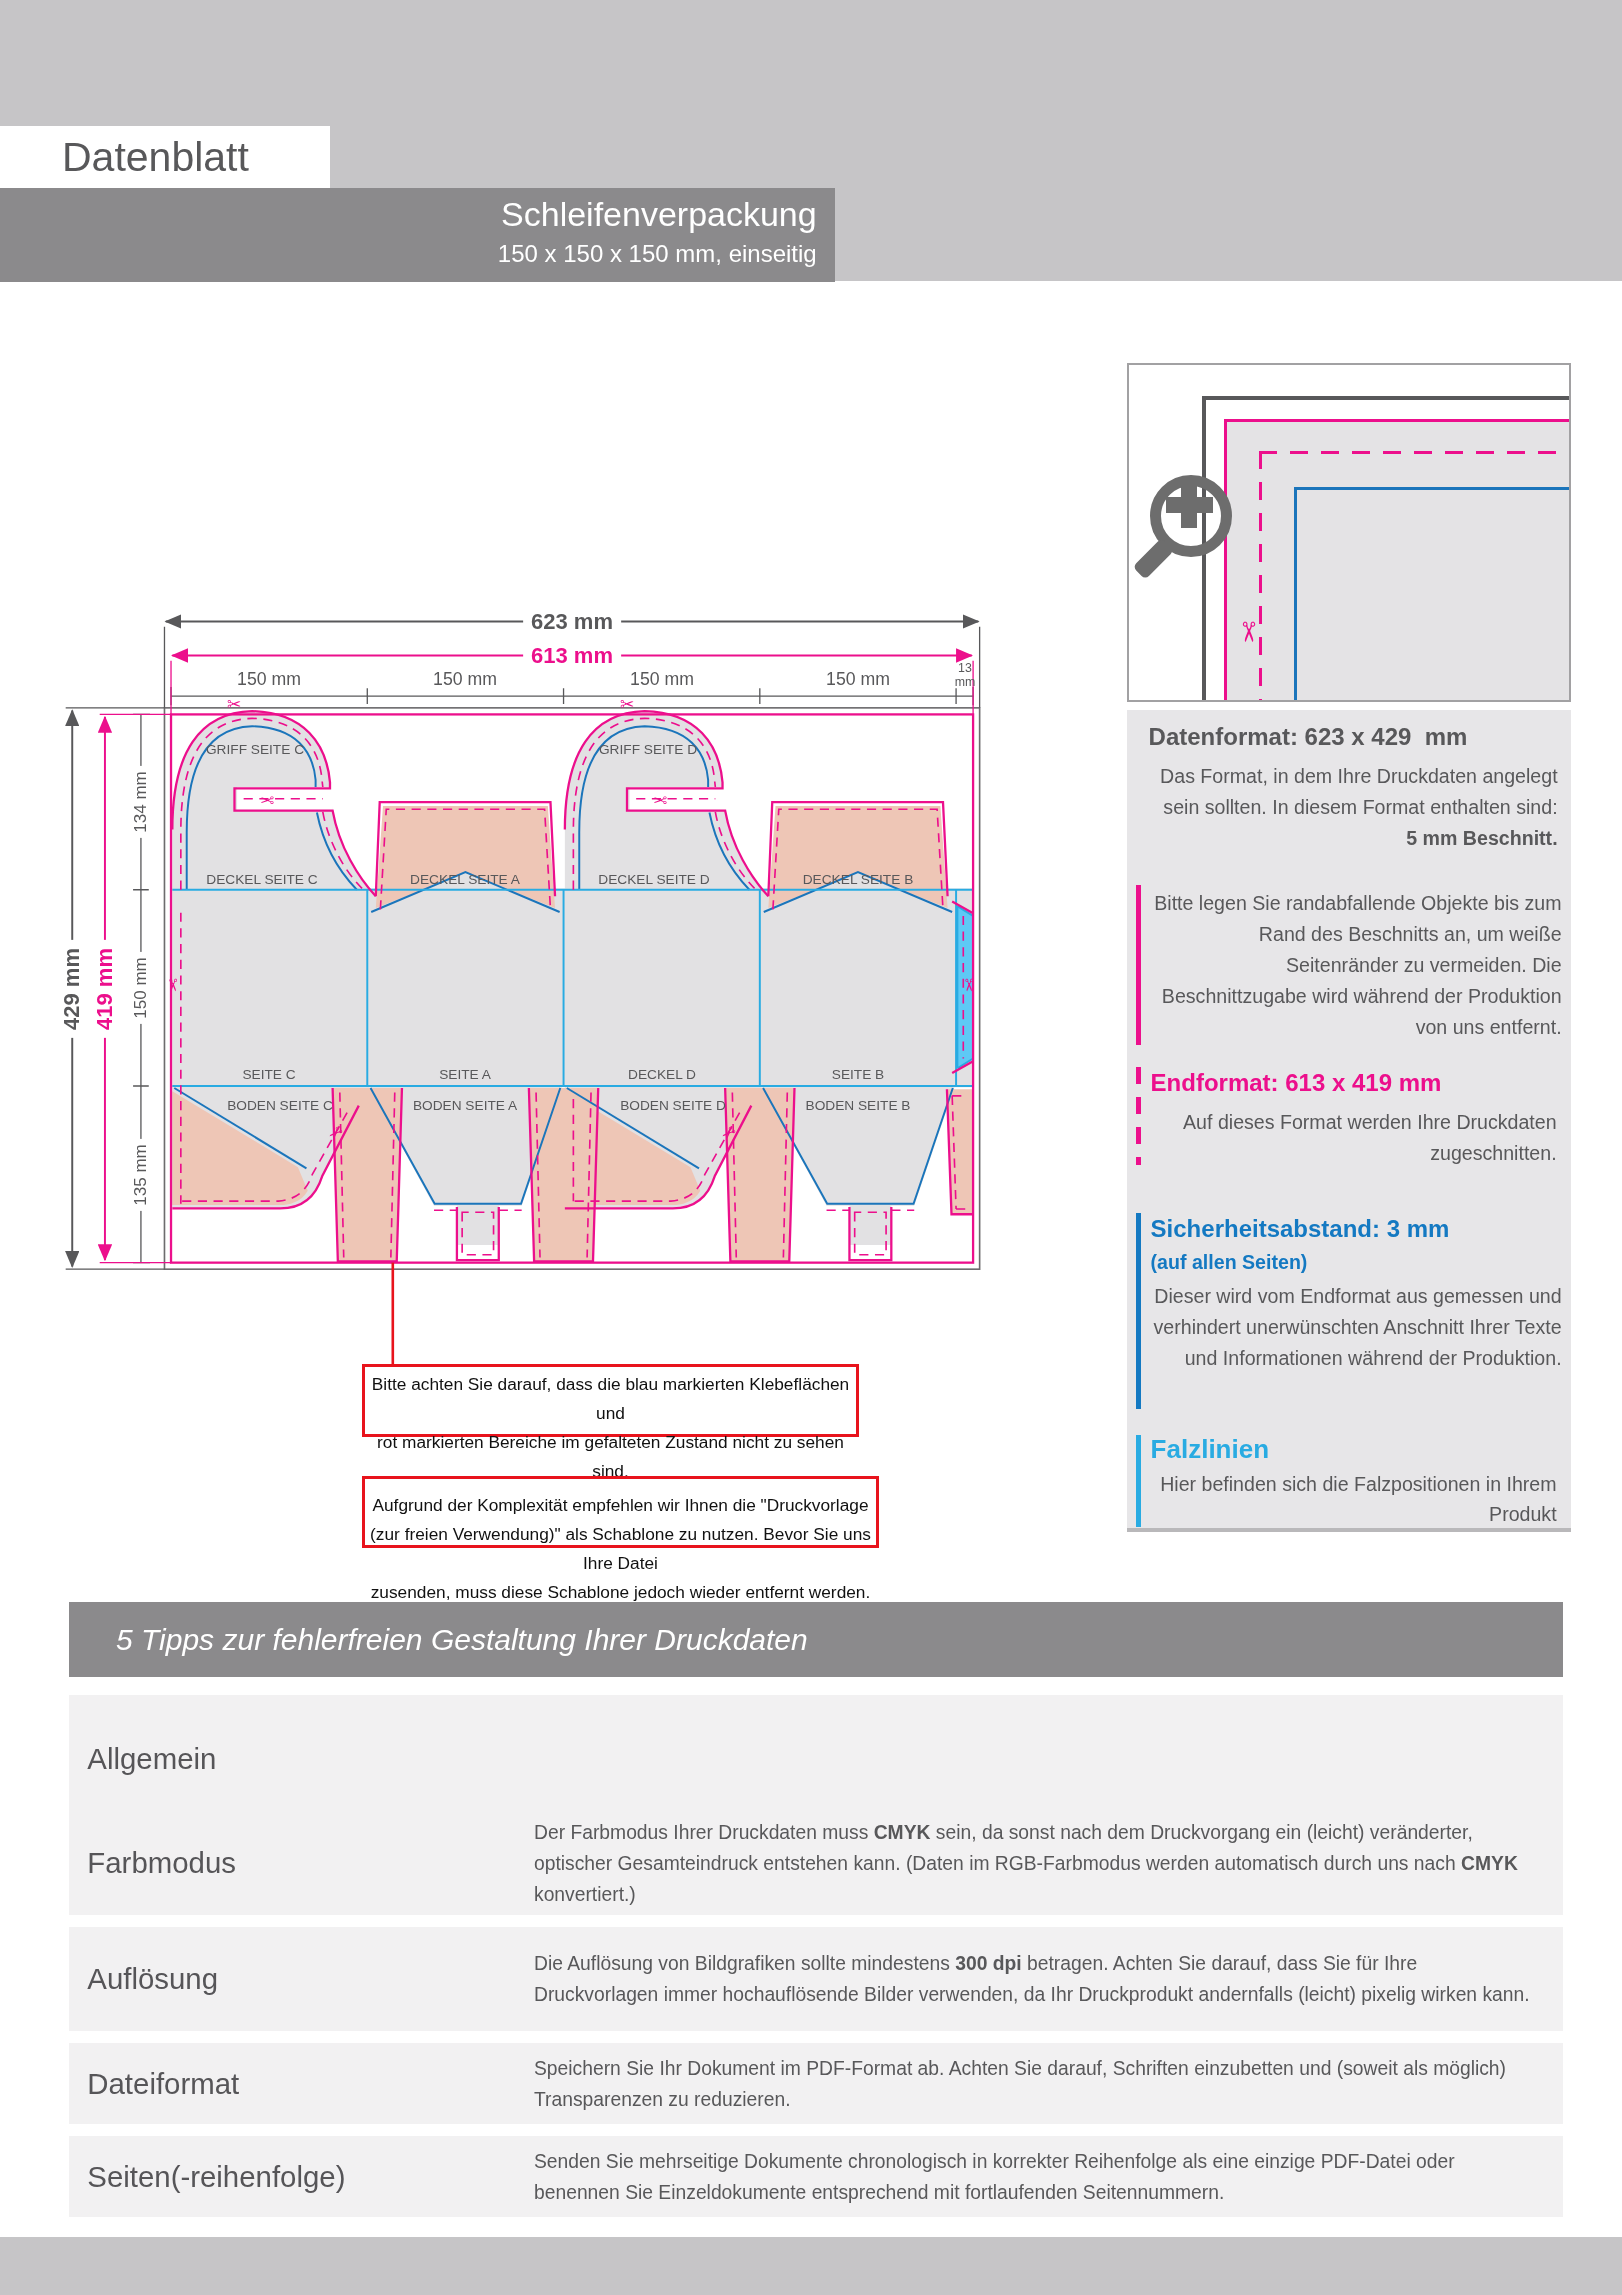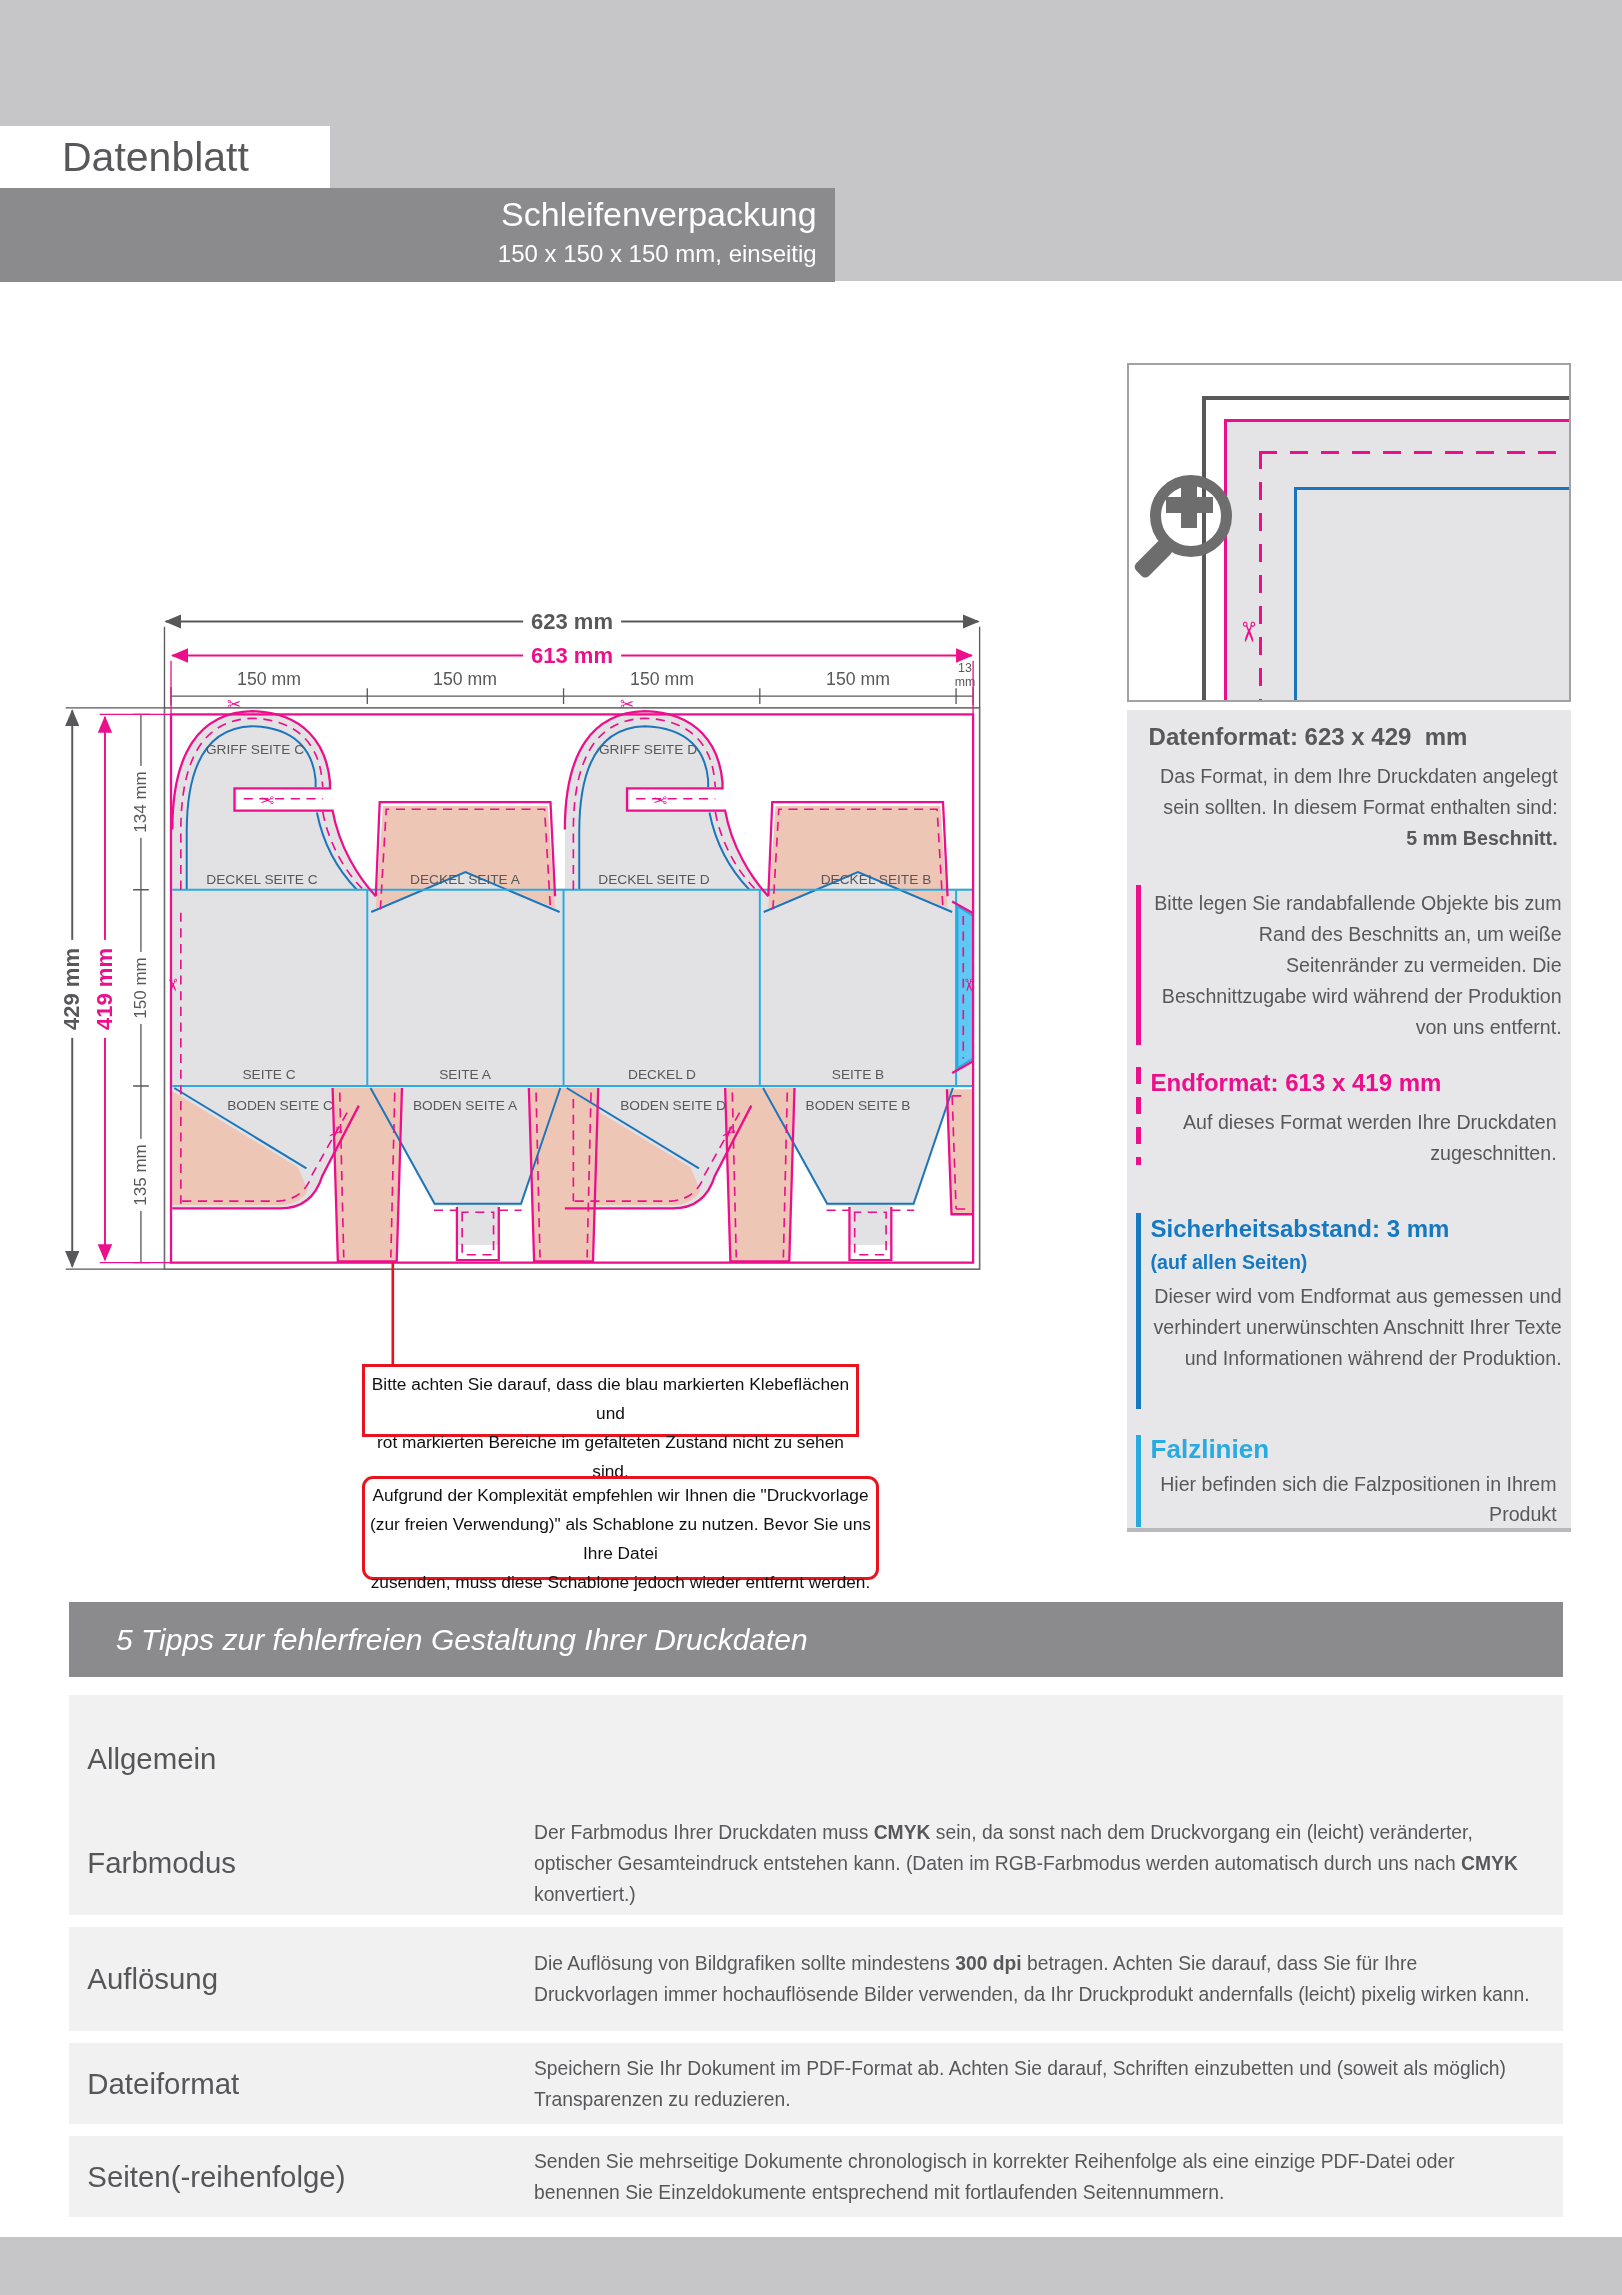--- a/index.html
+++ b/index.html
@@ -216,21 +216,21 @@
   <span class="abs dimlab mag rot" style="left:105px;top:989px;">419 mm</span>
   <span class="abs dimside rot" style="left:141px;top:802px;">134 mm</span>
   <span class="abs dimside rot" style="left:141px;top:988px;">150 mm</span>
   <span class="abs dimside rot" style="left:141px;top:1175px;">135 mm</span>
 
   <span class="abs plabel" style="left:255px;top:749px;">GRIFF SEITE C</span>
   <span class="abs plabel" style="left:648px;top:749px;">GRIFF SEITE D</span>
   <span class="abs plabel" style="left:262px;top:879px;">DECKEL SEITE C</span>
   <span class="abs plabel" style="left:465px;top:879px;">DECKEL SEITE A</span>
   <span class="abs plabel" style="left:654px;top:879px;">DECKEL SEITE D</span>
-  <span class="abs plabel" style="left:858px;top:879px;margin-left:18px;">DECKEL SEITE B</span>
+  <span class="abs plabel" style="left:858px;top:879px;">DECKEL SEITE B</span>
   <span class="abs plabel" style="left:269px;top:1074px;">SEITE C</span>
   <span class="abs plabel" style="left:465px;top:1074px;">SEITE A</span>
   <span class="abs plabel" style="left:662px;top:1074px;">DECKEL D</span>
   <span class="abs plabel" style="left:858px;top:1074px;">SEITE B</span>
   <span class="abs plabel" style="left:280px;top:1105px;">BODEN SEITE C</span>
   <span class="abs plabel" style="left:465px;top:1105px;">BODEN SEITE A</span>
   <span class="abs plabel" style="left:673px;top:1105px;">BODEN SEITE D</span>
   <span class="abs plabel" style="left:858px;top:1105px;">BODEN SEITE B</span>
 
   <span class="abs sc" style="left:234px;top:704px;">✂</span>
@@ -239,21 +239,21 @@
   <span class="abs sc" style="left:660px;top:799px;transform:translate(-50%,-50%) rotate(180deg);">✂</span>
   <span class="abs sc" style="left:172px;top:985px;transform:translate(-50%,-50%) rotate(90deg);">✂</span>
   <span class="abs sc" style="left:968px;top:985px;transform:translate(-50%,-50%) rotate(90deg);">✂</span>
   <span class="abs sc" style="left:335px;top:1133px;transform:translate(-50%,-50%) rotate(135deg);">✂</span>
   <span class="abs sc" style="left:728px;top:1133px;transform:translate(-50%,-50%) rotate(135deg);">✂</span>
 
   <div class="abs rednote" style="left:362px;top:1364px;width:497px;height:73px;box-sizing:border-box;padding-top:3px;">
     <div>Bitte achten Sie darauf, dass die blau markierten Klebeflächen und</div>
     <div>rot markierten Bereiche im gefalteten Zustand nicht zu sehen sind.</div>
   </div>
-  <div class="abs rednote" style="left:362px;top:1476px;width:517px;height:104px;box-sizing:border-box;padding-top:2px;border-radius:11px;">
+  <div class="abs rednote" style="left:362px;top:1476px;width:517px;height:72px;box-sizing:border-box;padding-top:12px;">
     <div>Aufgrund der Komplexität empfehlen wir Ihnen die "Druckvorlage</div>
     <div>(zur freien Verwendung)" als Schablone zu nutzen. Bevor Sie uns Ihre Datei</div>
     <div>zusenden, muss diese Schablone jedoch wieder entfernt werden.</div>
   </div>
 
   <div class="abs inset">
     <div class="fillg"></div>
     <div class="lgray"></div>
     <div class="lmag"></div>
     <div class="dashv"></div>

